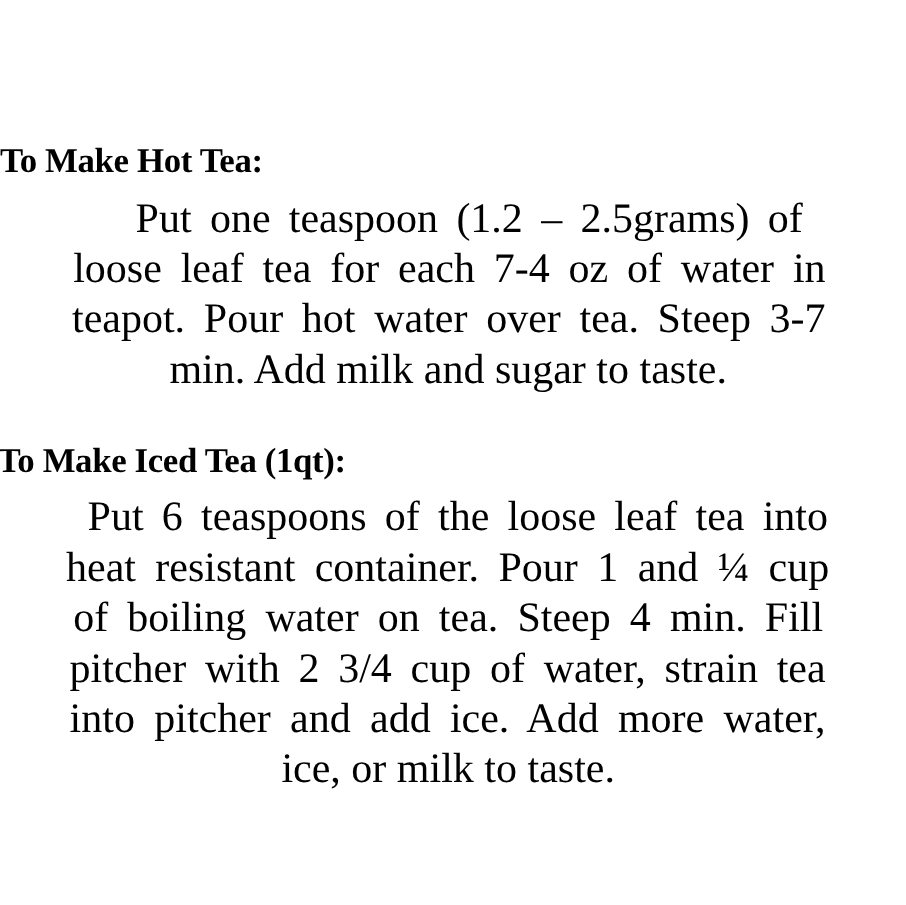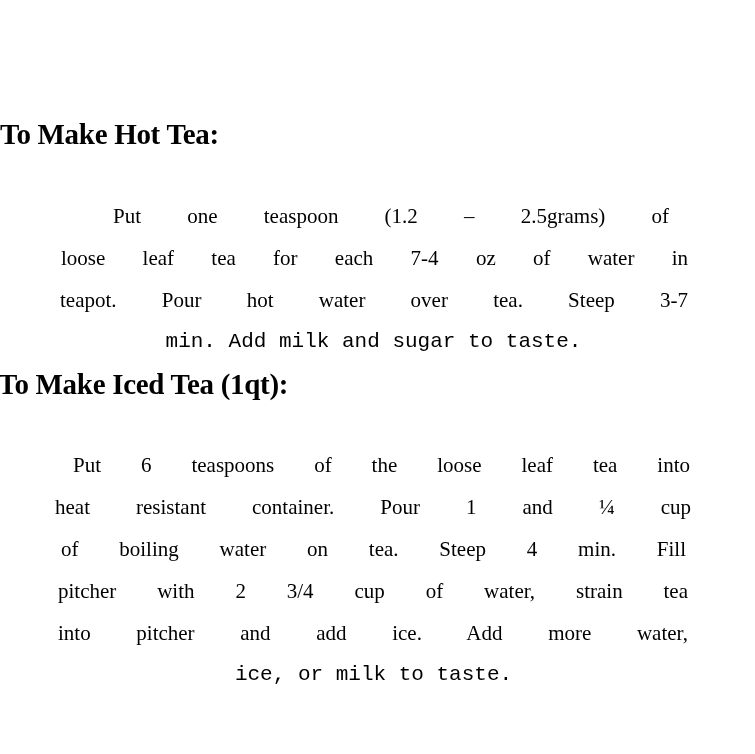--- a/index.html
+++ b/index.html
@@ -1,22 +1,22 @@
 <!DOCTYPE html>
 <html><head>
   <meta charset="utf-8">
   <style>
     html, body { margin:0; padding:0; background:#ffffff; }
     body { width:755px; height:754px; position:relative; overflow:hidden;
            font-family:"Liberation Serif", serif; color:#000; }
     .title { position:absolute; left:0; width:755px; text-align:left;
              font-weight:bold; font-size:29px; letter-spacing:-0.3px; }
-    .line { position:absolute; font-size:21px; white-space:nowrap;
-            text-align:justify; text-align-last:justify;margin-top:42px; }
-    .center { text-align:center; text-align-last:center;font-family:Liberation Mono, monospace; }
+    .line { position:absolute; font-size:35px; white-space:nowrap;
+            text-align:justify; text-align-last:justify; }
+    .center { text-align:center; text-align-last:center; }
   </style>
 </head>
 <body>
 
 <div>
   <div class="title" style="top:118px;">To Make Hot Tea:</div>
   <div class="line" style="top:162px; left:113px; width:556px;">Put one teaspoon (1.2 – 2.5grams) of</div>
   <div class="line" style="top:204px; left:61px; width:627px;">loose leaf tea for each 7-4 oz of water in</div>
   <div class="line" style="top:246px; left:60px; width:628px;">teapot. Pour hot water over tea. Steep 3-7</div>
   <div class="line center" style="top:288px; left:0; width:747px;">min. Add milk and sugar to taste.</div>

